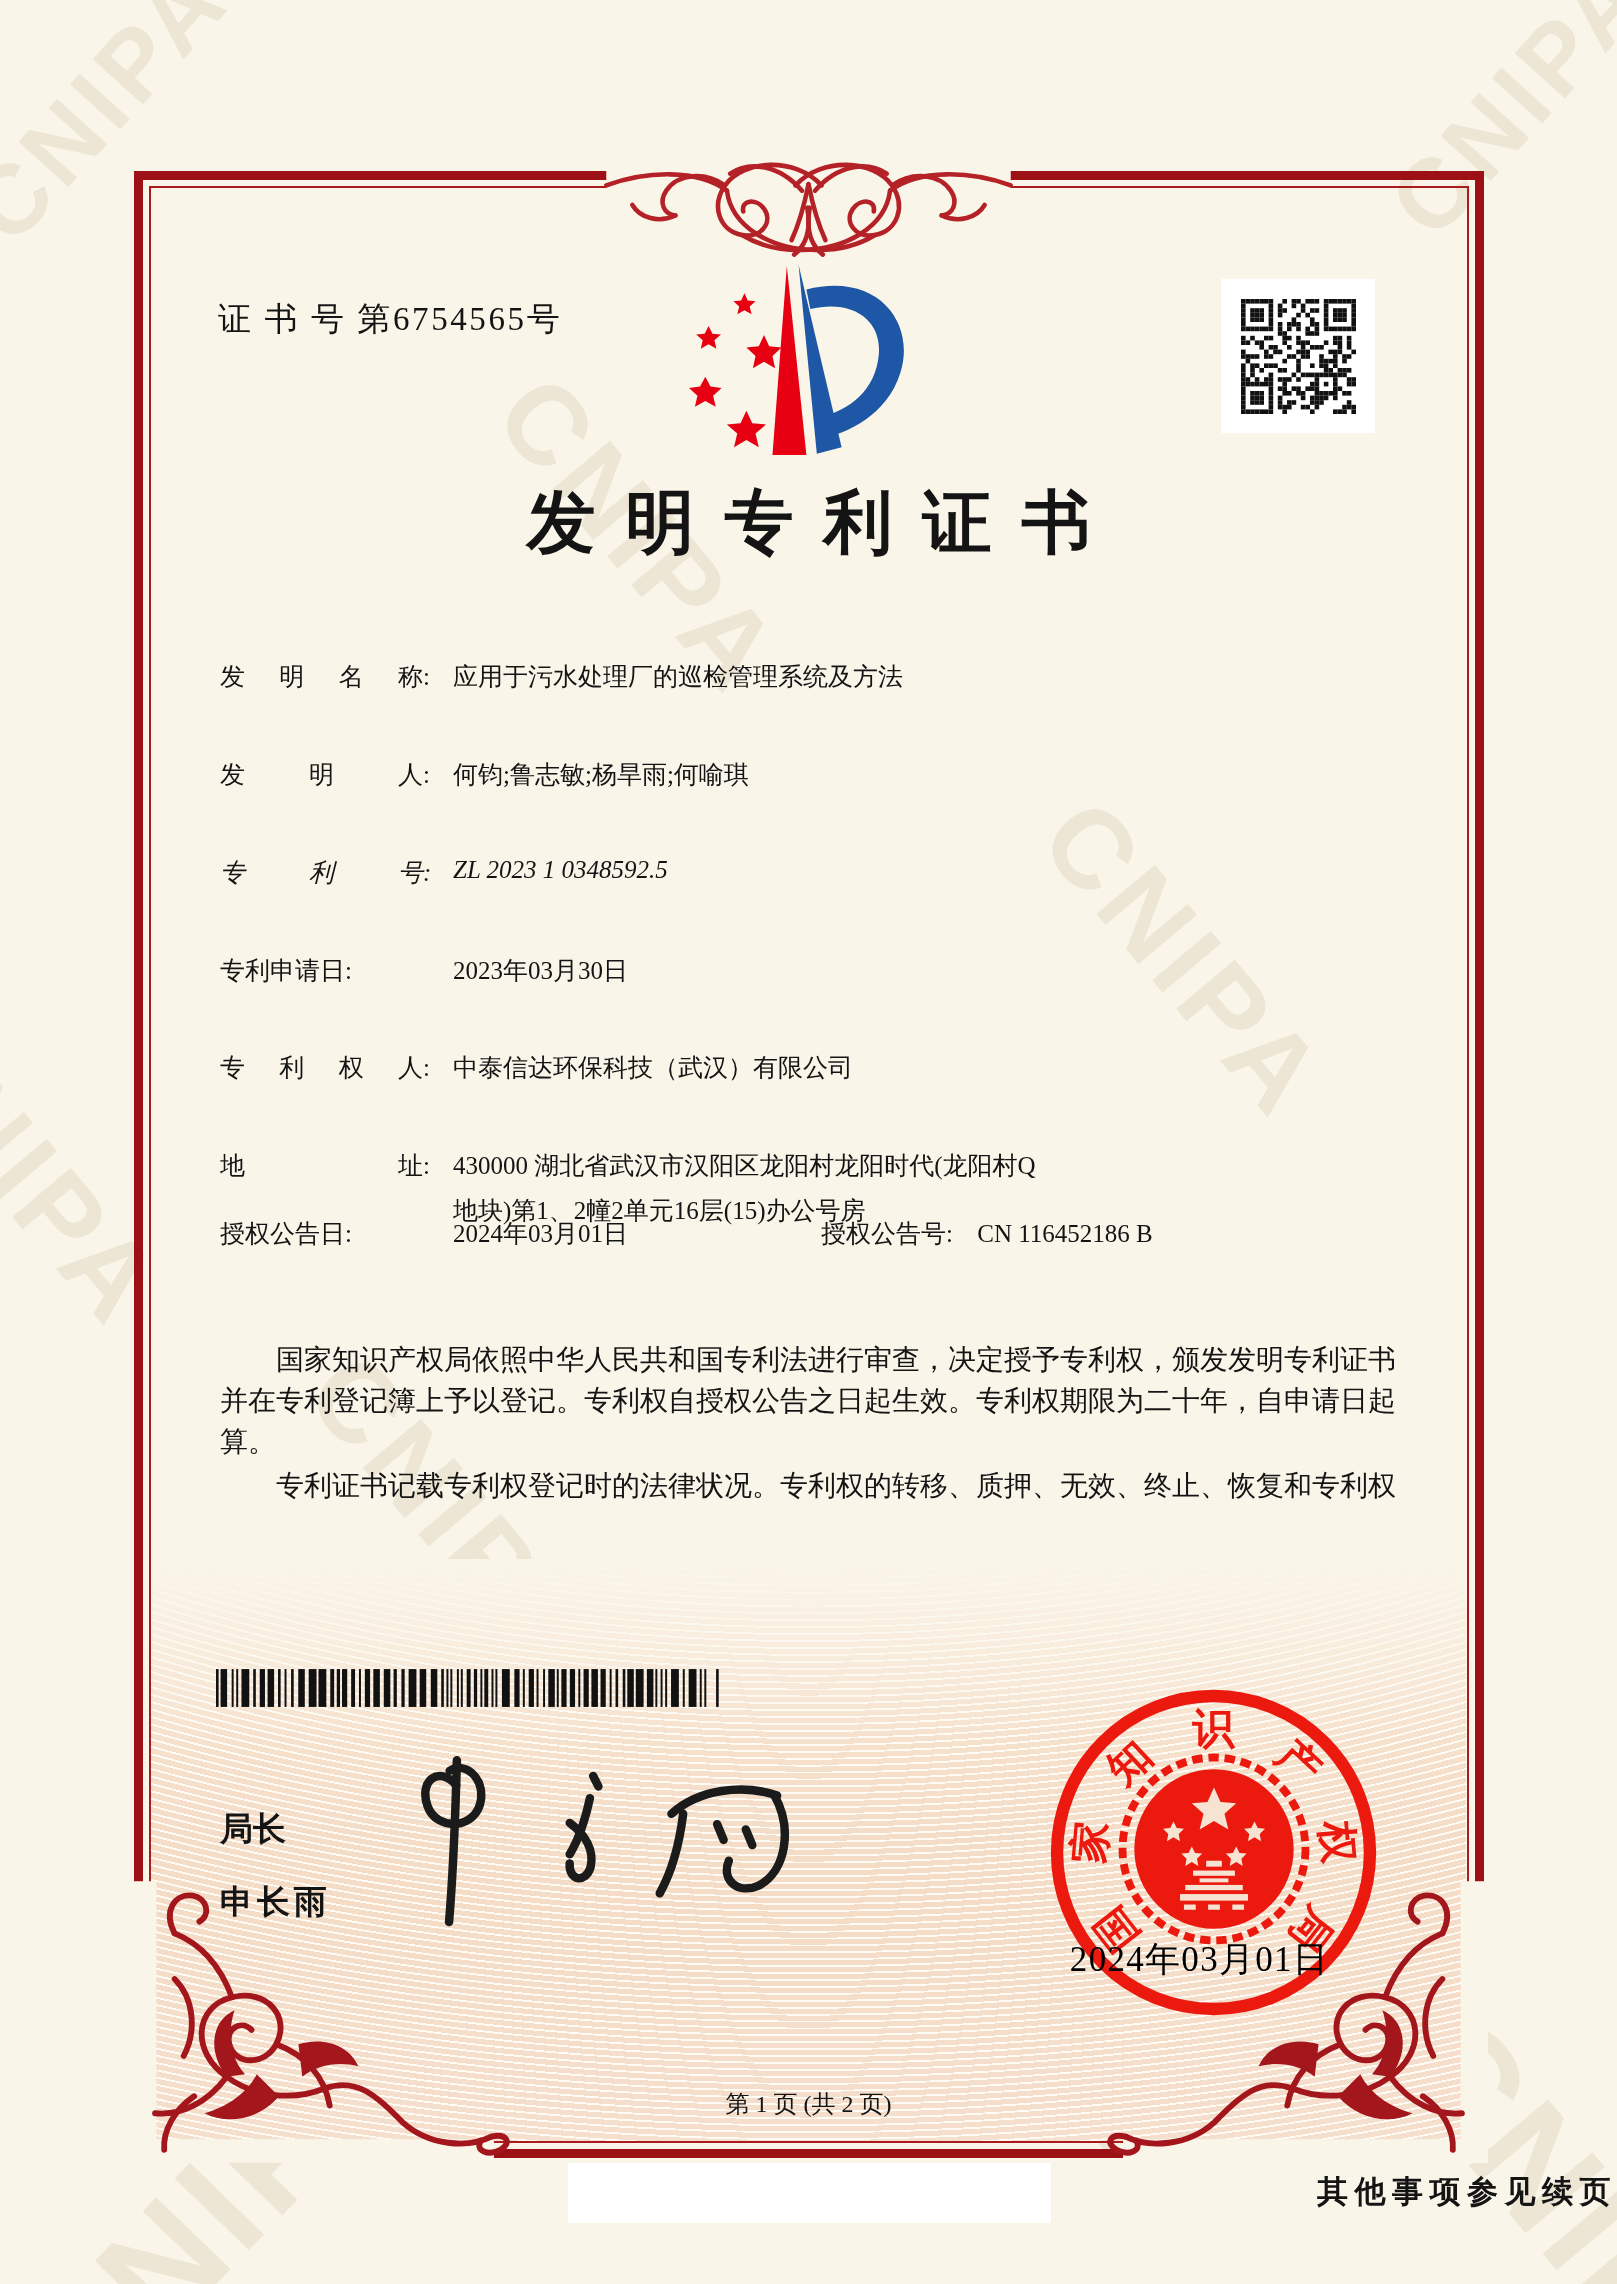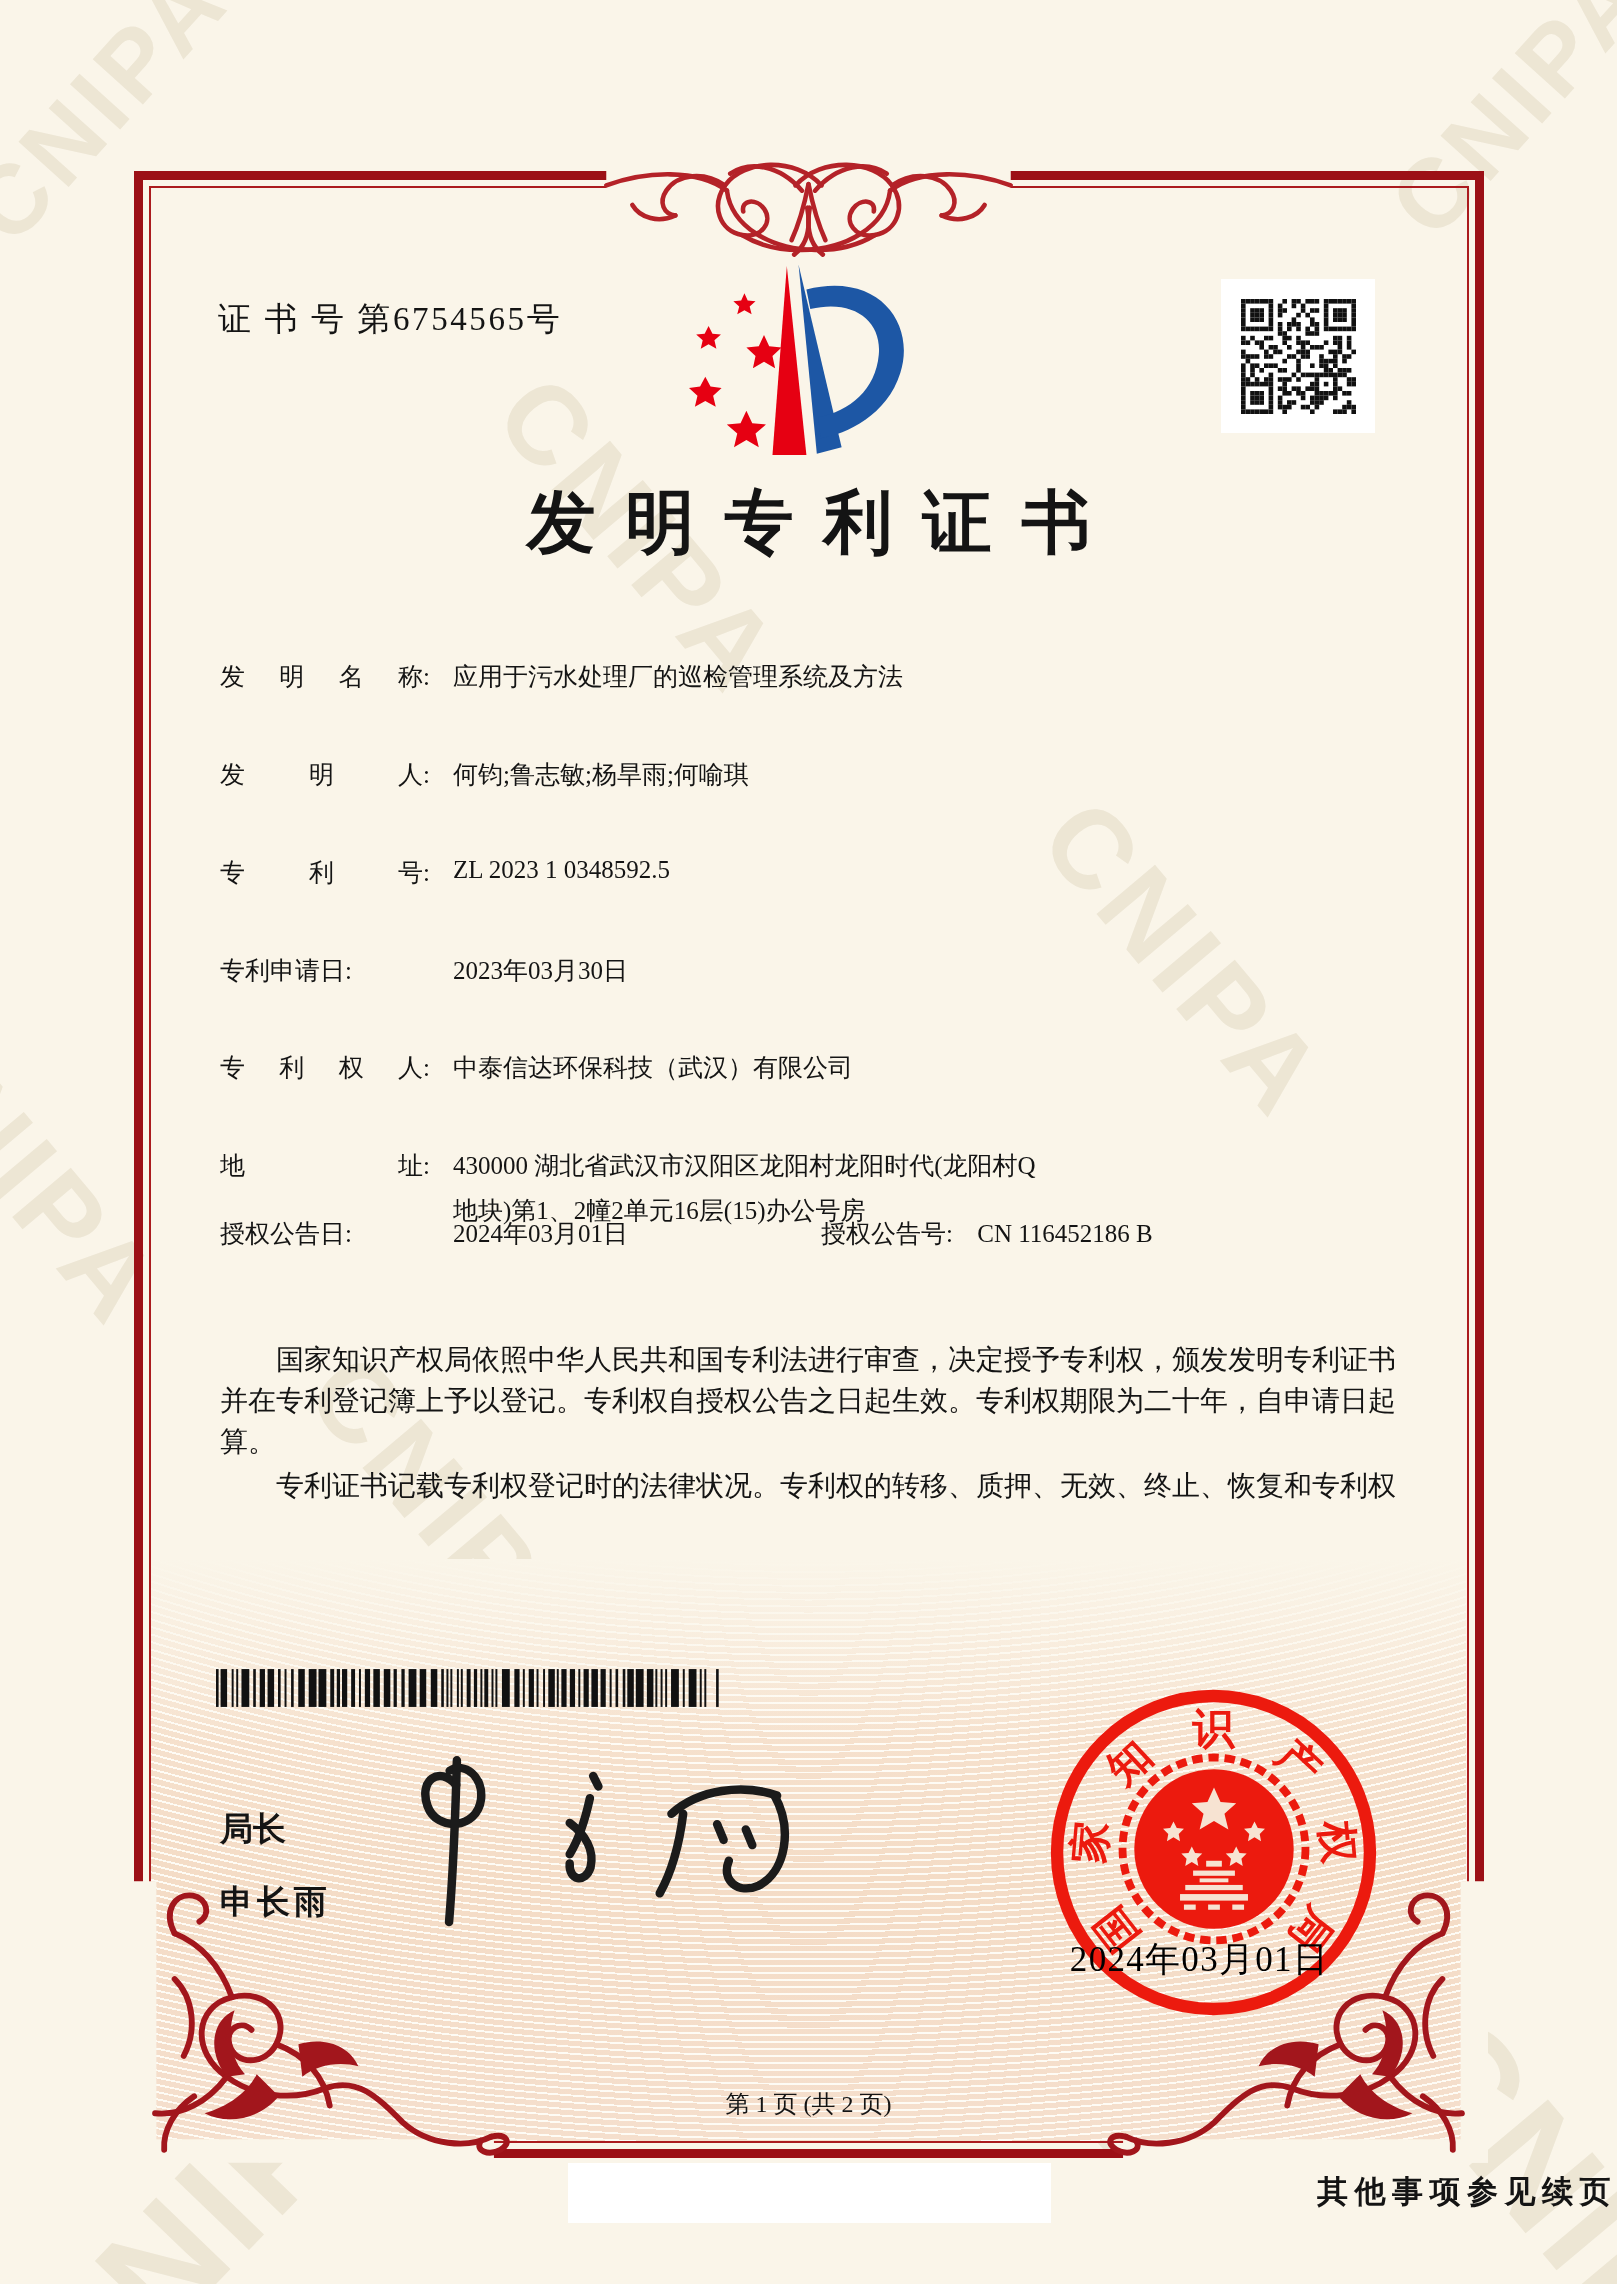--- a/index.html
+++ b/index.html
@@ -497,21 +497,21 @@
   <div class="title">发明专利证书</div>
 
   <div class="row" style="top:660px;">
     <span class="flabel">发明名称</span><span class="colon">:</span>
     <span class="fvalue">应用于污水处理厂的巡检管理系统及方法</span>
   </div>
   <div class="row" style="top:758px;">
     <span class="flabel">发明人</span><span class="colon">:</span>
     <span class="fvalue">何钧;鲁志敏;杨旱雨;何喻琪</span>
   </div>
-  <div class="row" style="top:856px;">
+  <div class="row" style="top:856px;font-style:italic;">
     <span class="flabel">专利号</span><span class="colon">:</span>
     <span class="fvalue">ZL 2023 1 0348592.5</span>
   </div>
   <div class="row" style="top:954px;">
     <span class="flabel compact">专利申请日</span><span class="colon">:</span>
     <span class="fvalue">2023年03月30日</span>
   </div>
   <div class="row" style="top:1051px;">
     <span class="flabel">专利权人</span><span class="colon">:</span>
     <span class="fvalue">中泰信达环保科技（武汉）有限公司</span>

